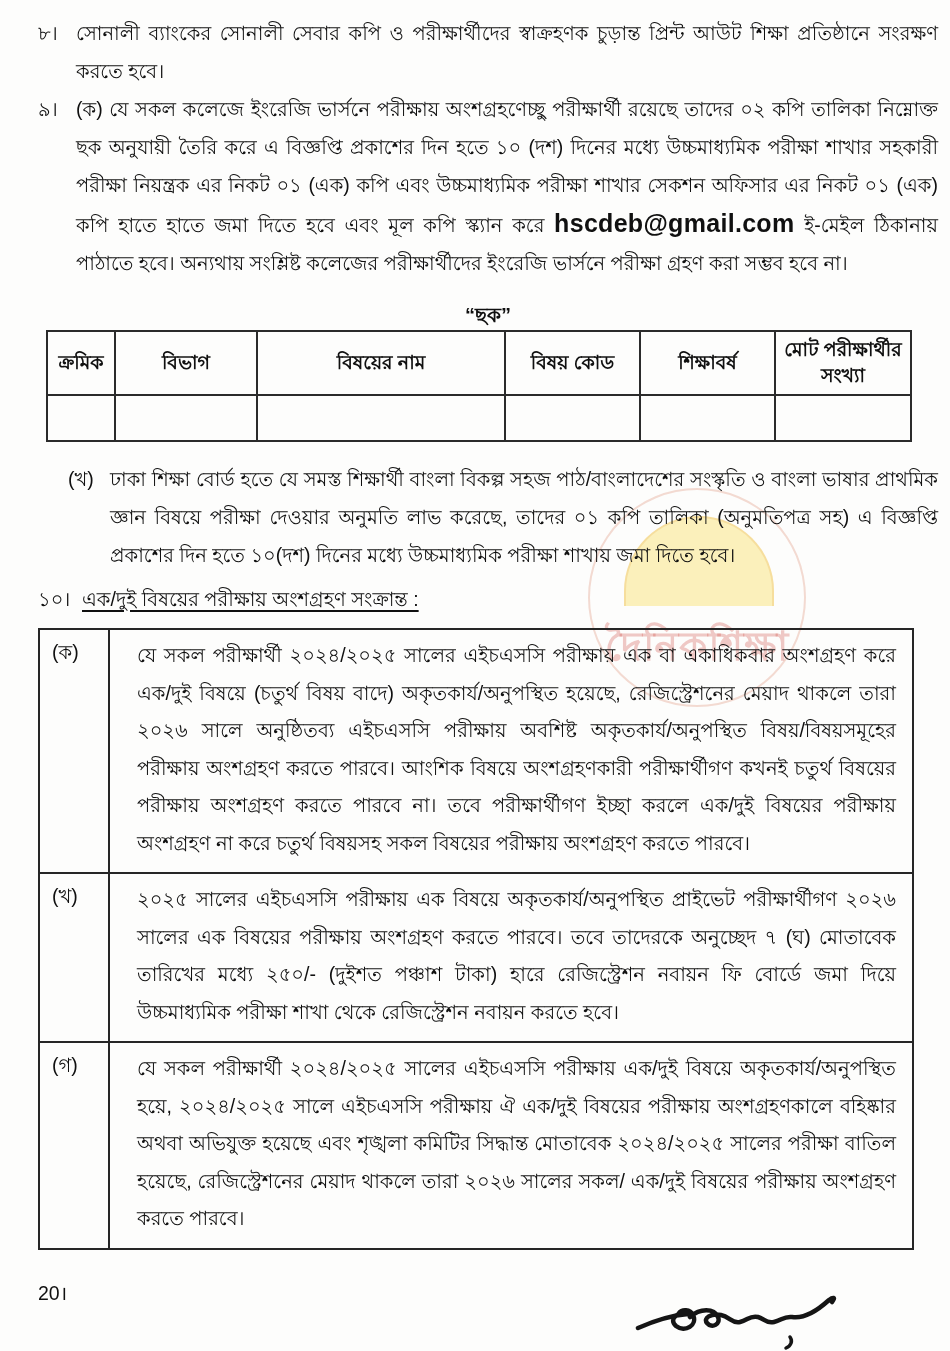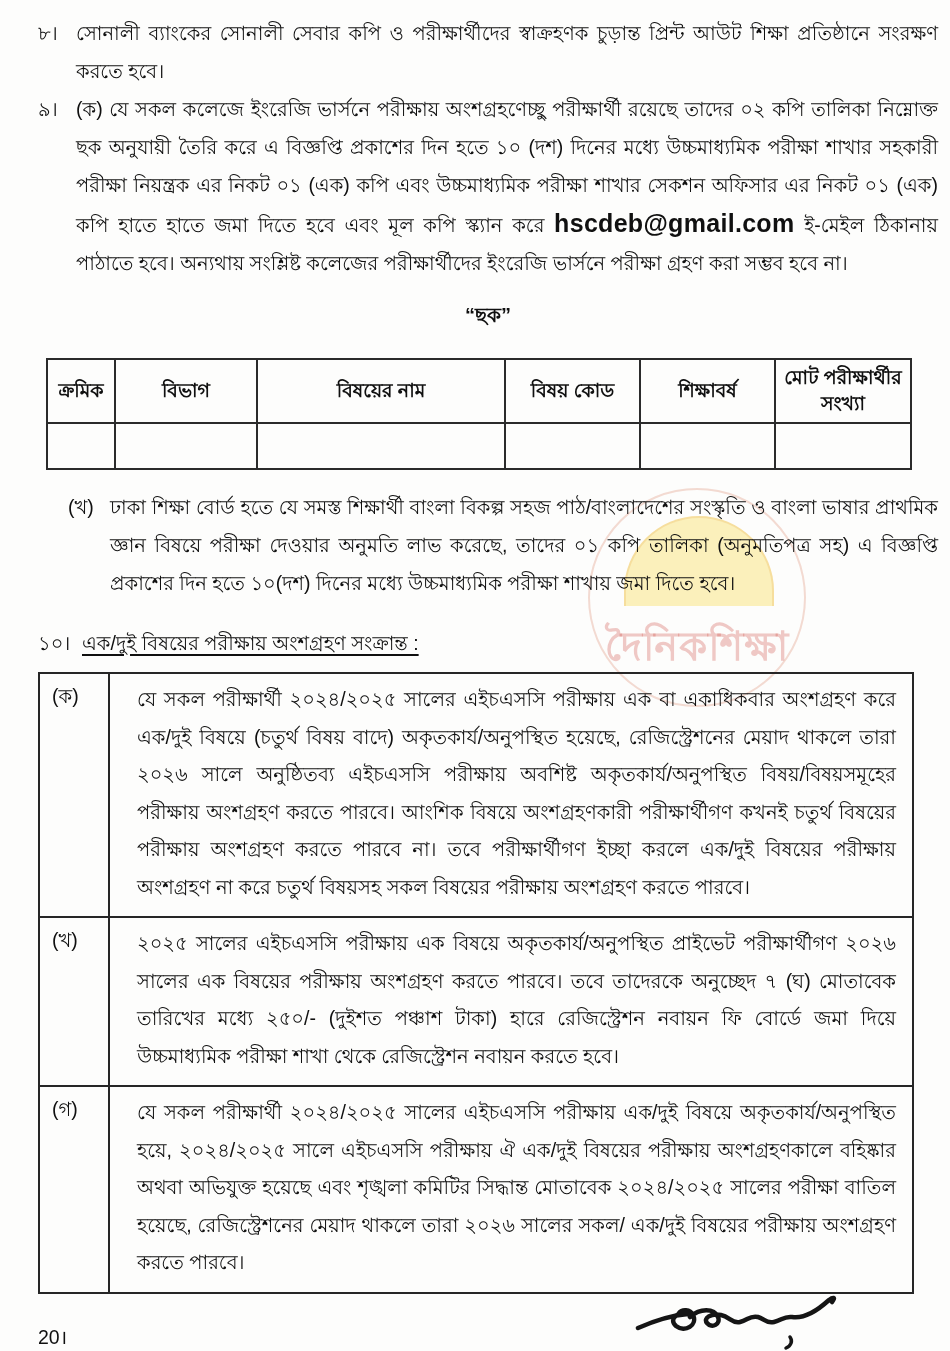--- a/index.html
+++ b/index.html
@@ -17,27 +17,27 @@
   .para .num{flex:0 0 38px;}
   .para .ptext{flex:1;}
   .indent-sub{padding-left:30px;}
   .indent-sub .num{flex:0 0 42px;}
 
   .email{font-weight:700;font-size:25px;letter-spacing:.3px;white-space:nowrap;}
 
   .chok-caption{text-align:center;font-size:20px;font-weight:600;margin:18px 0 0 0;line-height:30px;}
   .inst-label{margin:2px 0 6px 66px;font-size:20px;font-weight:600;line-height:30px;}
 
-  table.form{border-collapse:collapse;margin-left:8px;width:864px;table-layout:fixed;margin-top:28px;}
+  table.form{border-collapse:collapse;margin-left:8px;width:864px;table-layout:fixed;}
   table.form th,table.form td{border:2px solid #2b2b2b;}
   table.form th{font-weight:600;font-size:19px;line-height:26px;padding:5px 3px;text-align:center;vertical-align:middle;}
   table.form thead tr{height:60px;}
   table.form tbody tr{height:46px;}
 
-  .heading-item{display:flex;font-size:19.5px;line-height:34px;margin-top:24px;}
+  .heading-item{display:flex;font-size:19.5px;line-height:34px;margin-top:8px;}
   .heading-item .num{flex:0 0 44px;}
   .underlined{text-decoration:underline;text-underline-offset:4px;text-decoration-thickness:1.5px;}
 
   .rules-box{border:2px solid #262626;margin-top:12px;width:872px;}
   .rule-row{display:flex;border-bottom:2px solid #262626;}
   .rule-row:last-child{border-bottom:none;}
   .rule-label{flex:0 0 56px;border-right:2px solid #262626;padding:8px 0 0 12px;font-size:19.5px;}
   .rule-text{flex:1;padding:7px 16px 10px 27px;font-size:19.5px;line-height:37.5px;text-align:justify;}
   .rule-row:nth-child(1) .rule-text{min-height:205px;}
   .rule-row:nth-child(2) .rule-text{min-height:128px;}

